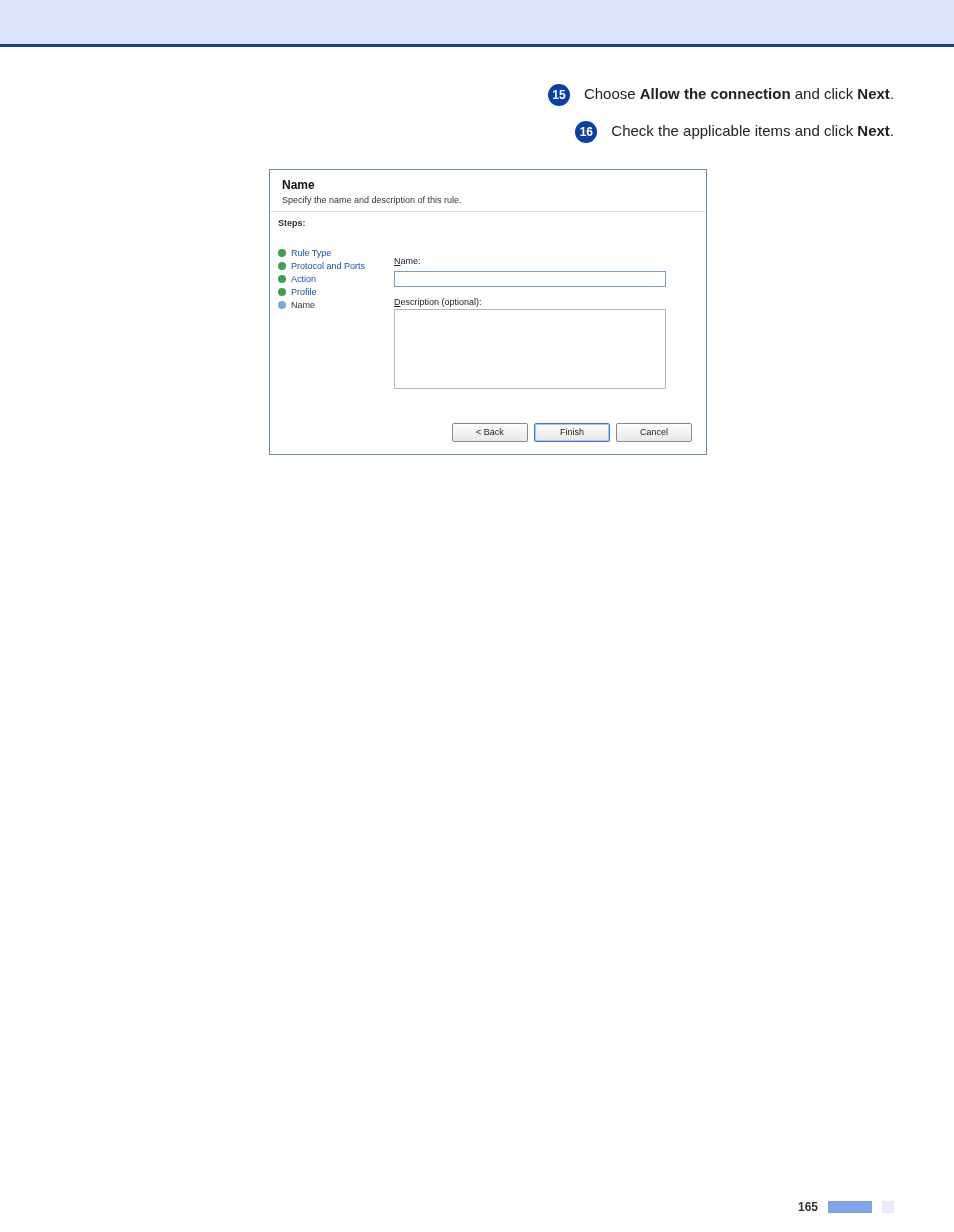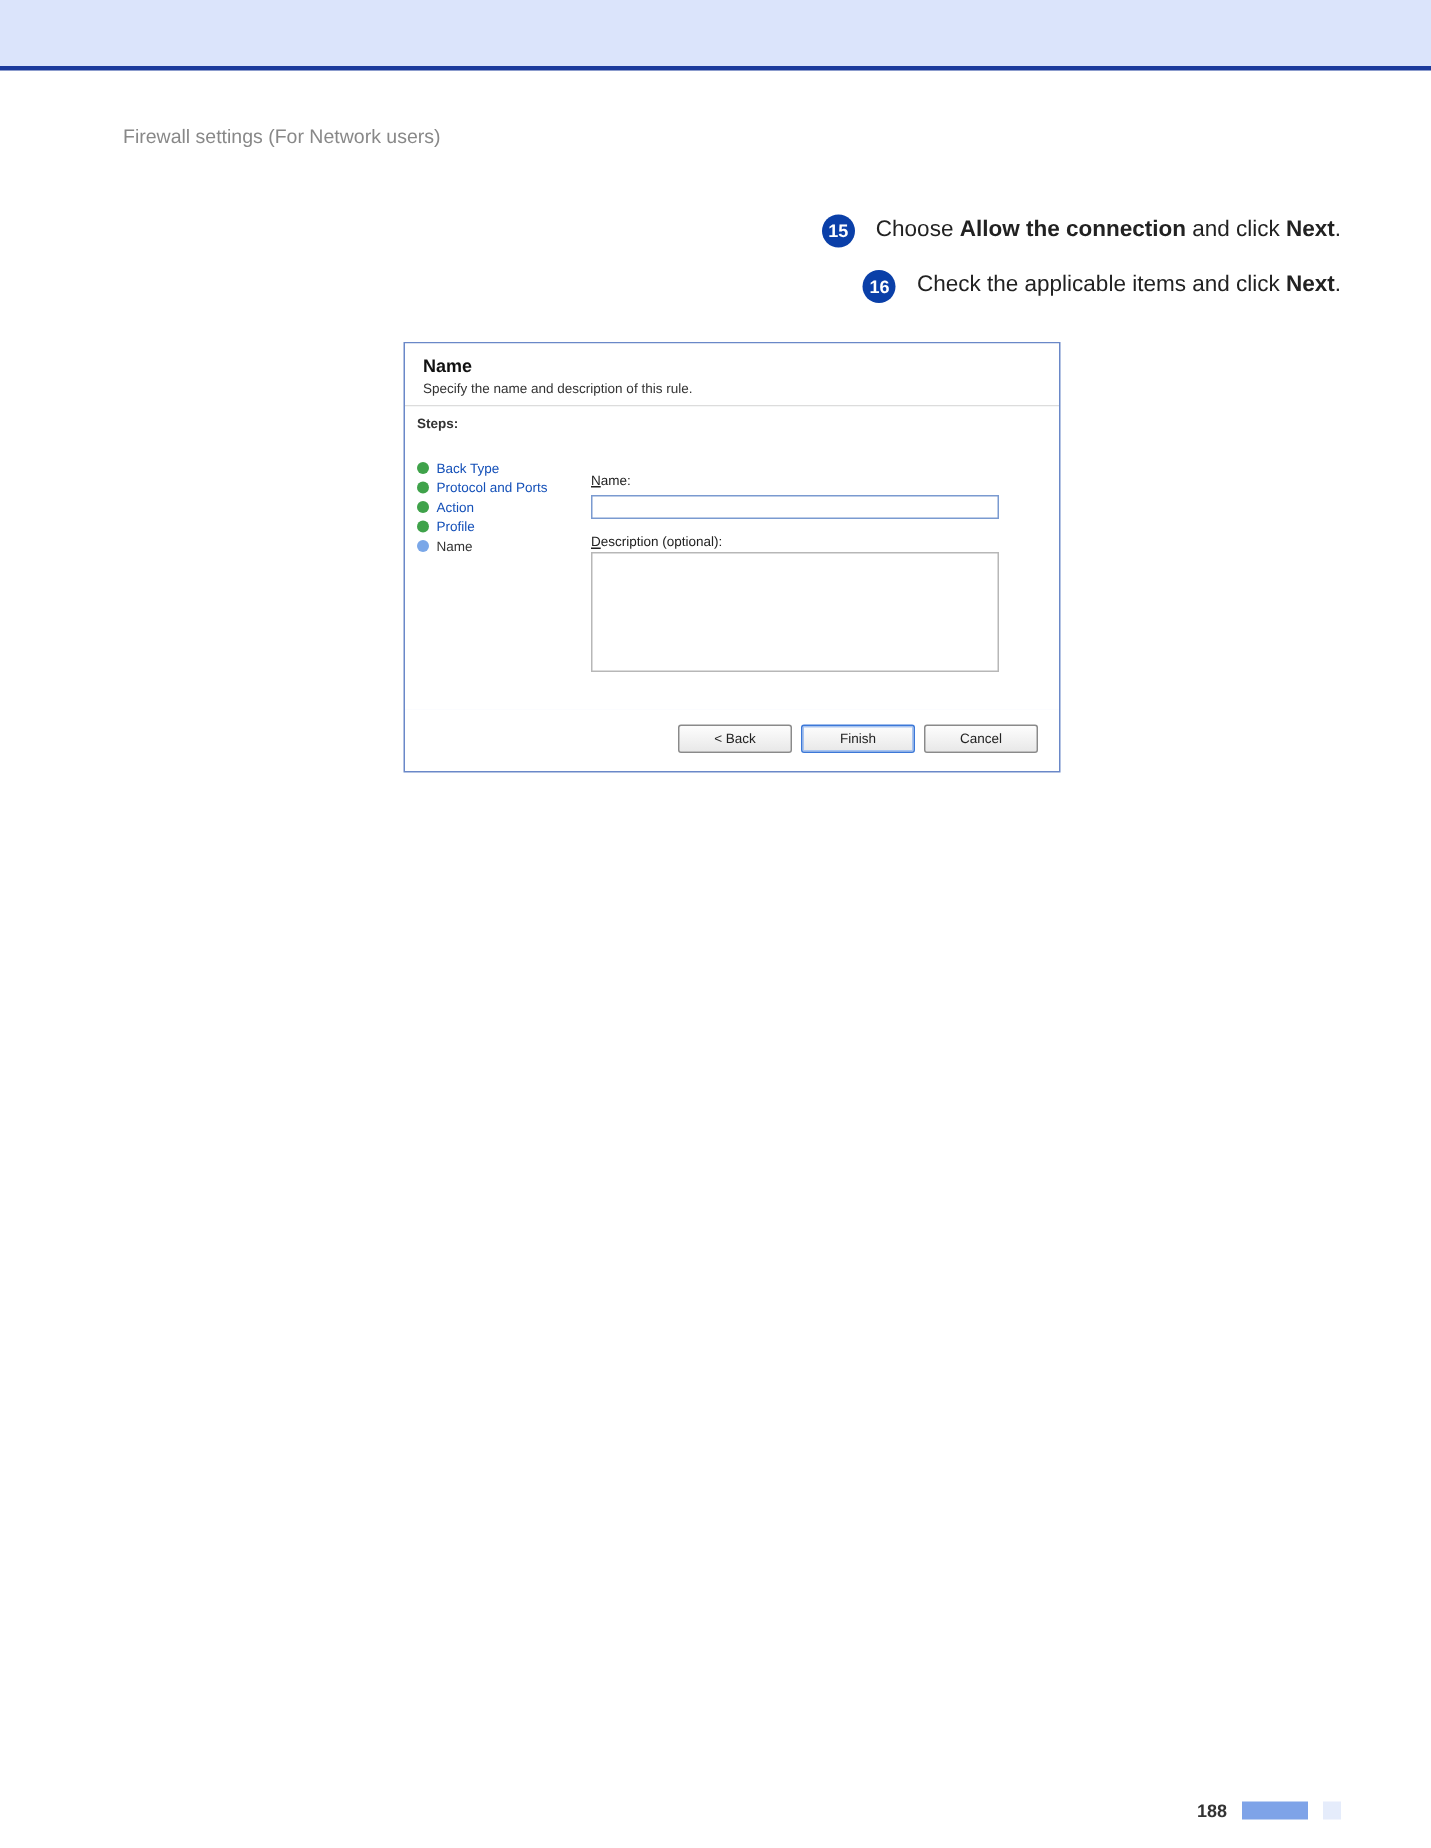--- a/index.html
+++ b/index.html
@@ -47,21 +47,20 @@
 </style>
 </head>
 <body>
 
 <div class="topband"></div>
 <div class="topline"></div>
 
 <div class="page-outer">
 <div class="page">
 
-  <div class="breadcrumb">Firewall settings (For Network users)</div>
 
   <div class="steps">
 
     <div class="step-row">
       <div class="badge">15</div>
       <div class="step-text">
         <span>Choose </span><b>Allow the connection</b><span> and click </span><b>Next</b><span>.</span>
       </div>
     </div>
 
@@ -80,21 +79,21 @@
       <div class="wiz-head">
         <div class="h1">Name</div>
         <div class="h2">Specify the name and description of this rule.</div>
       </div>
       <div class="wiz-body">
         <div class="wiz-side">
           <div class="sh">Steps:</div>
           <ul>
             <li class="link">
                   <span class="dot"></span>
-                  <span class="lbl">Back Type</span>
+                  <span class="lbl">Rule Type</span>
                 </li>
             <li class="link">
                   <span class="dot"></span>
                   <span class="lbl">Protocol and Ports</span>
                 </li>
             <li class="link">
                   <span class="dot"></span>
                   <span class="lbl">Action</span>
                 </li>
             <li class="link">
@@ -124,16 +123,16 @@
         <button class="wiz-btn">Cancel</button>
       </div>
     </div>
   </div>
 
 
 </div>
 </div>
 
 <div class="footer">
-  <span class="pn">188</span>
+  <span class="pn">165</span>
   <span class="bar1"></span>
   <span class="bar2"></span>
 </div>
 
 </body></html>

